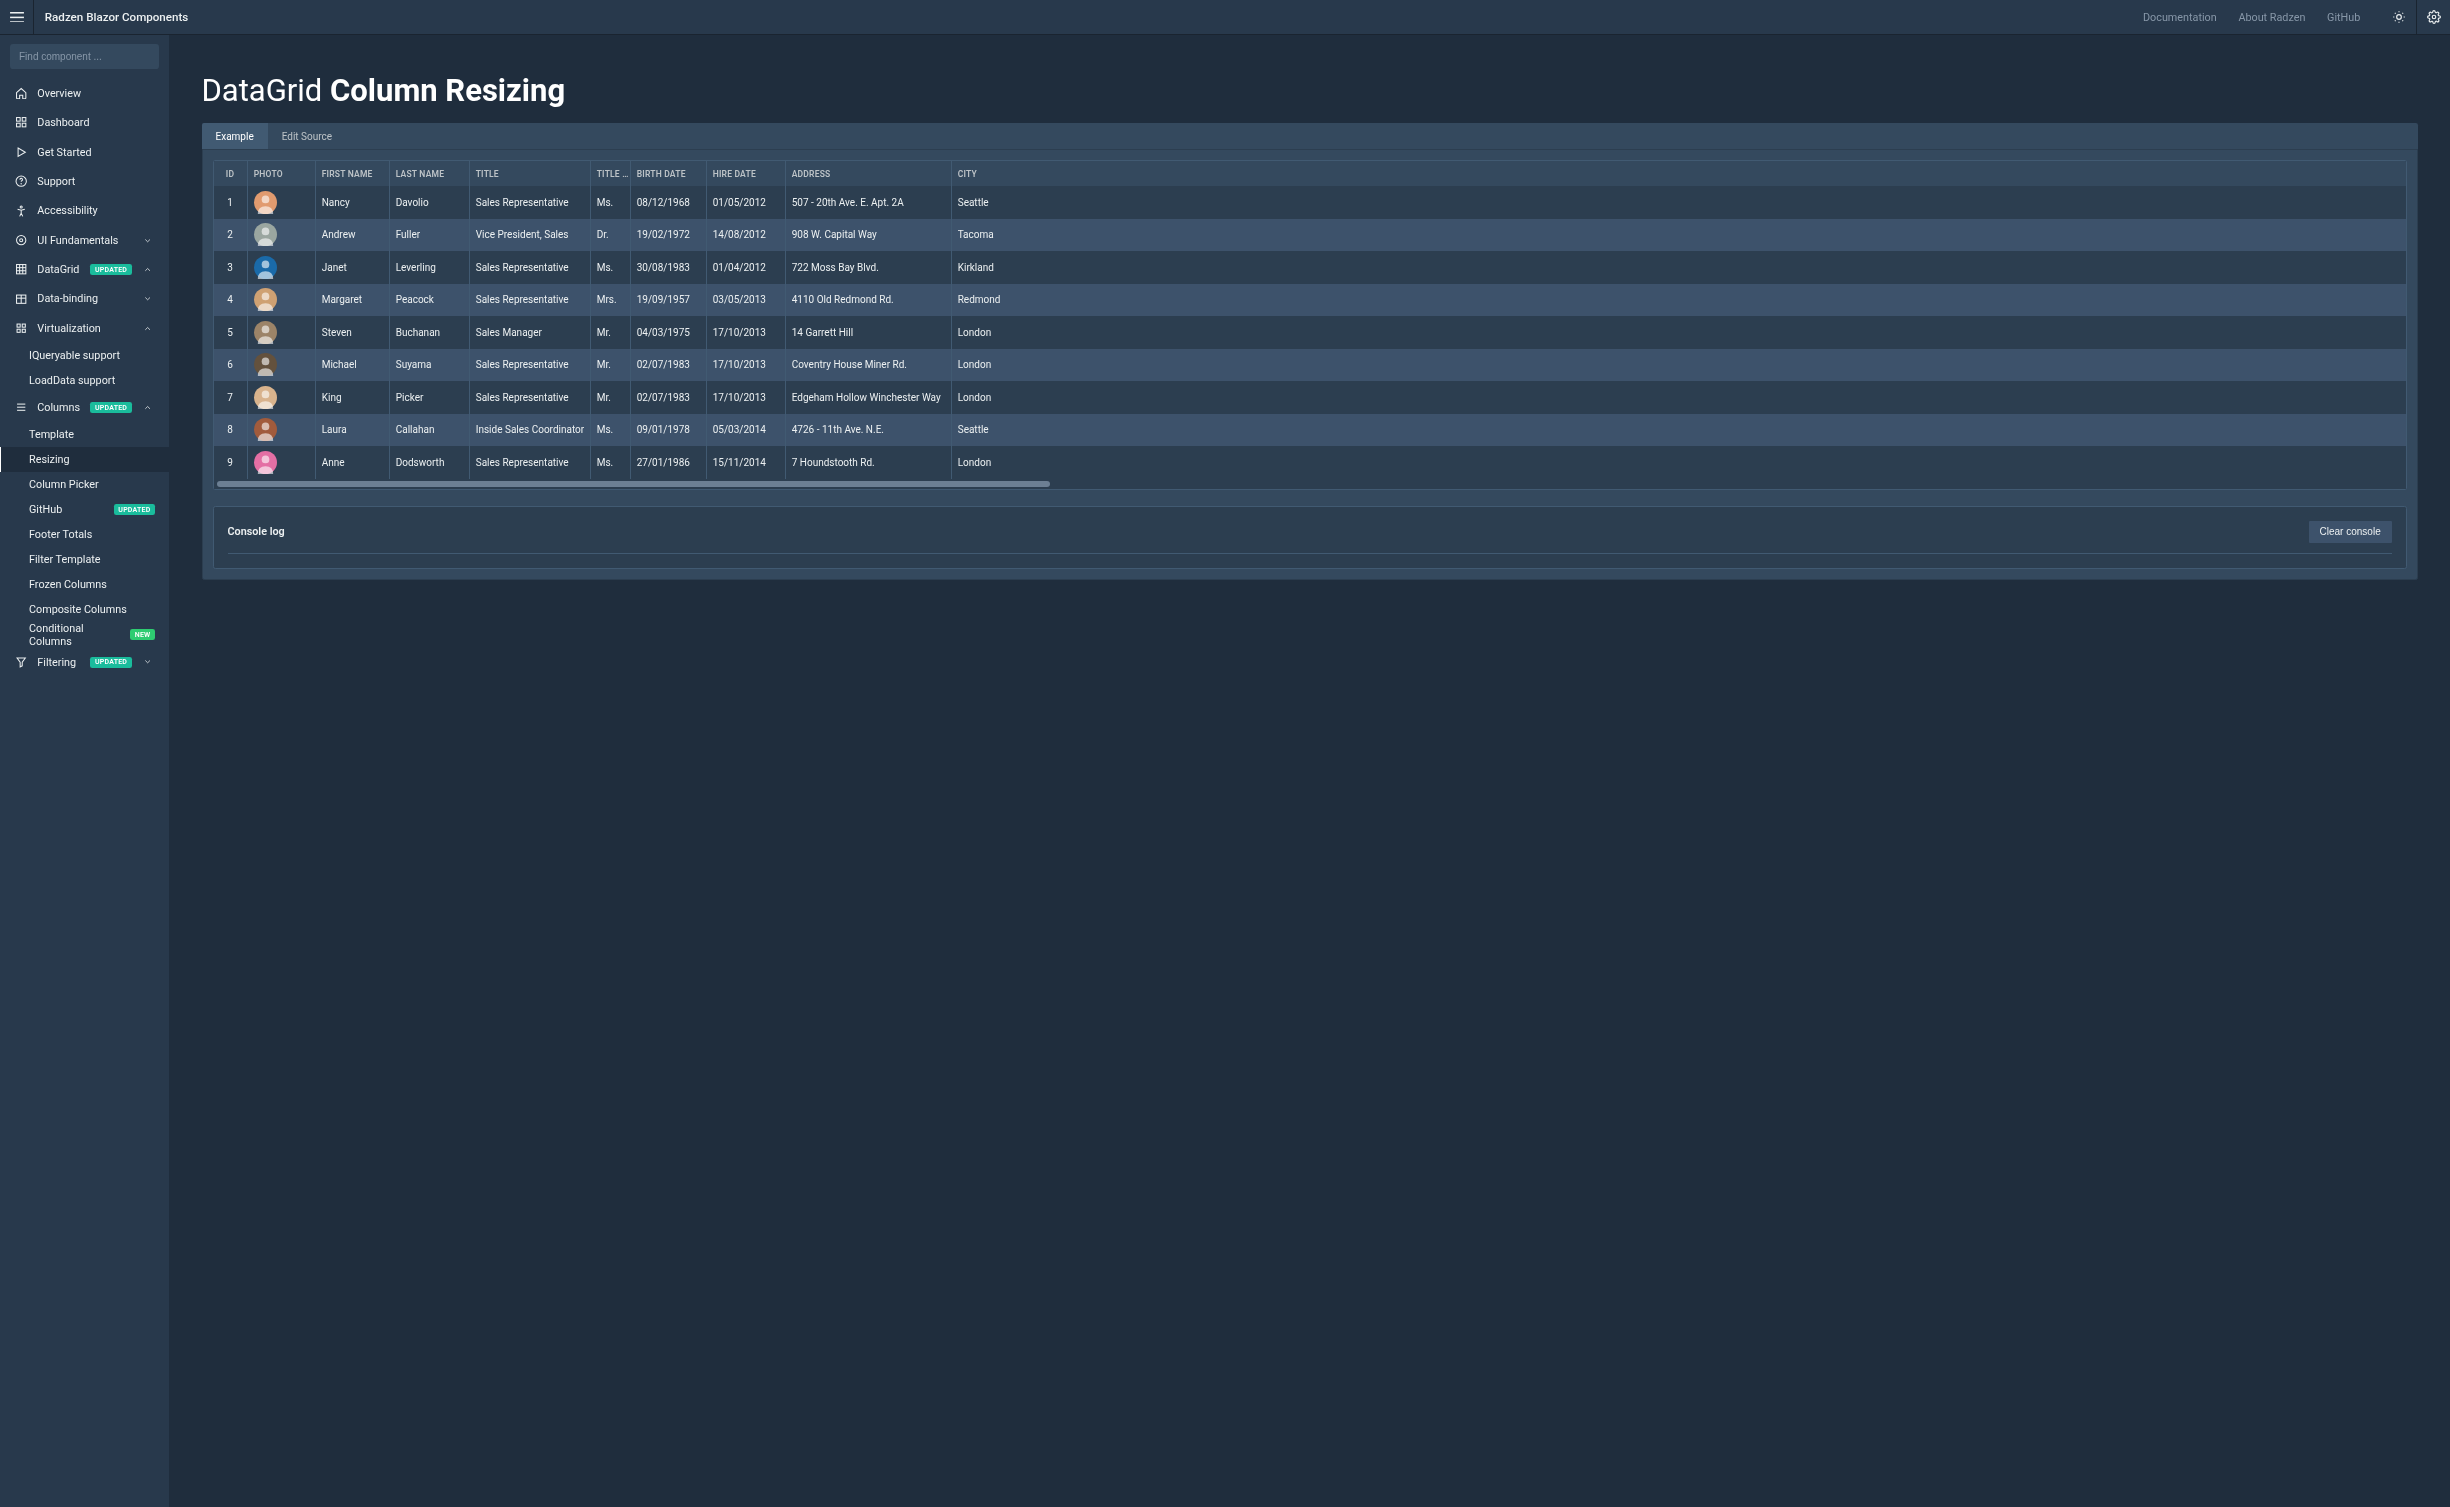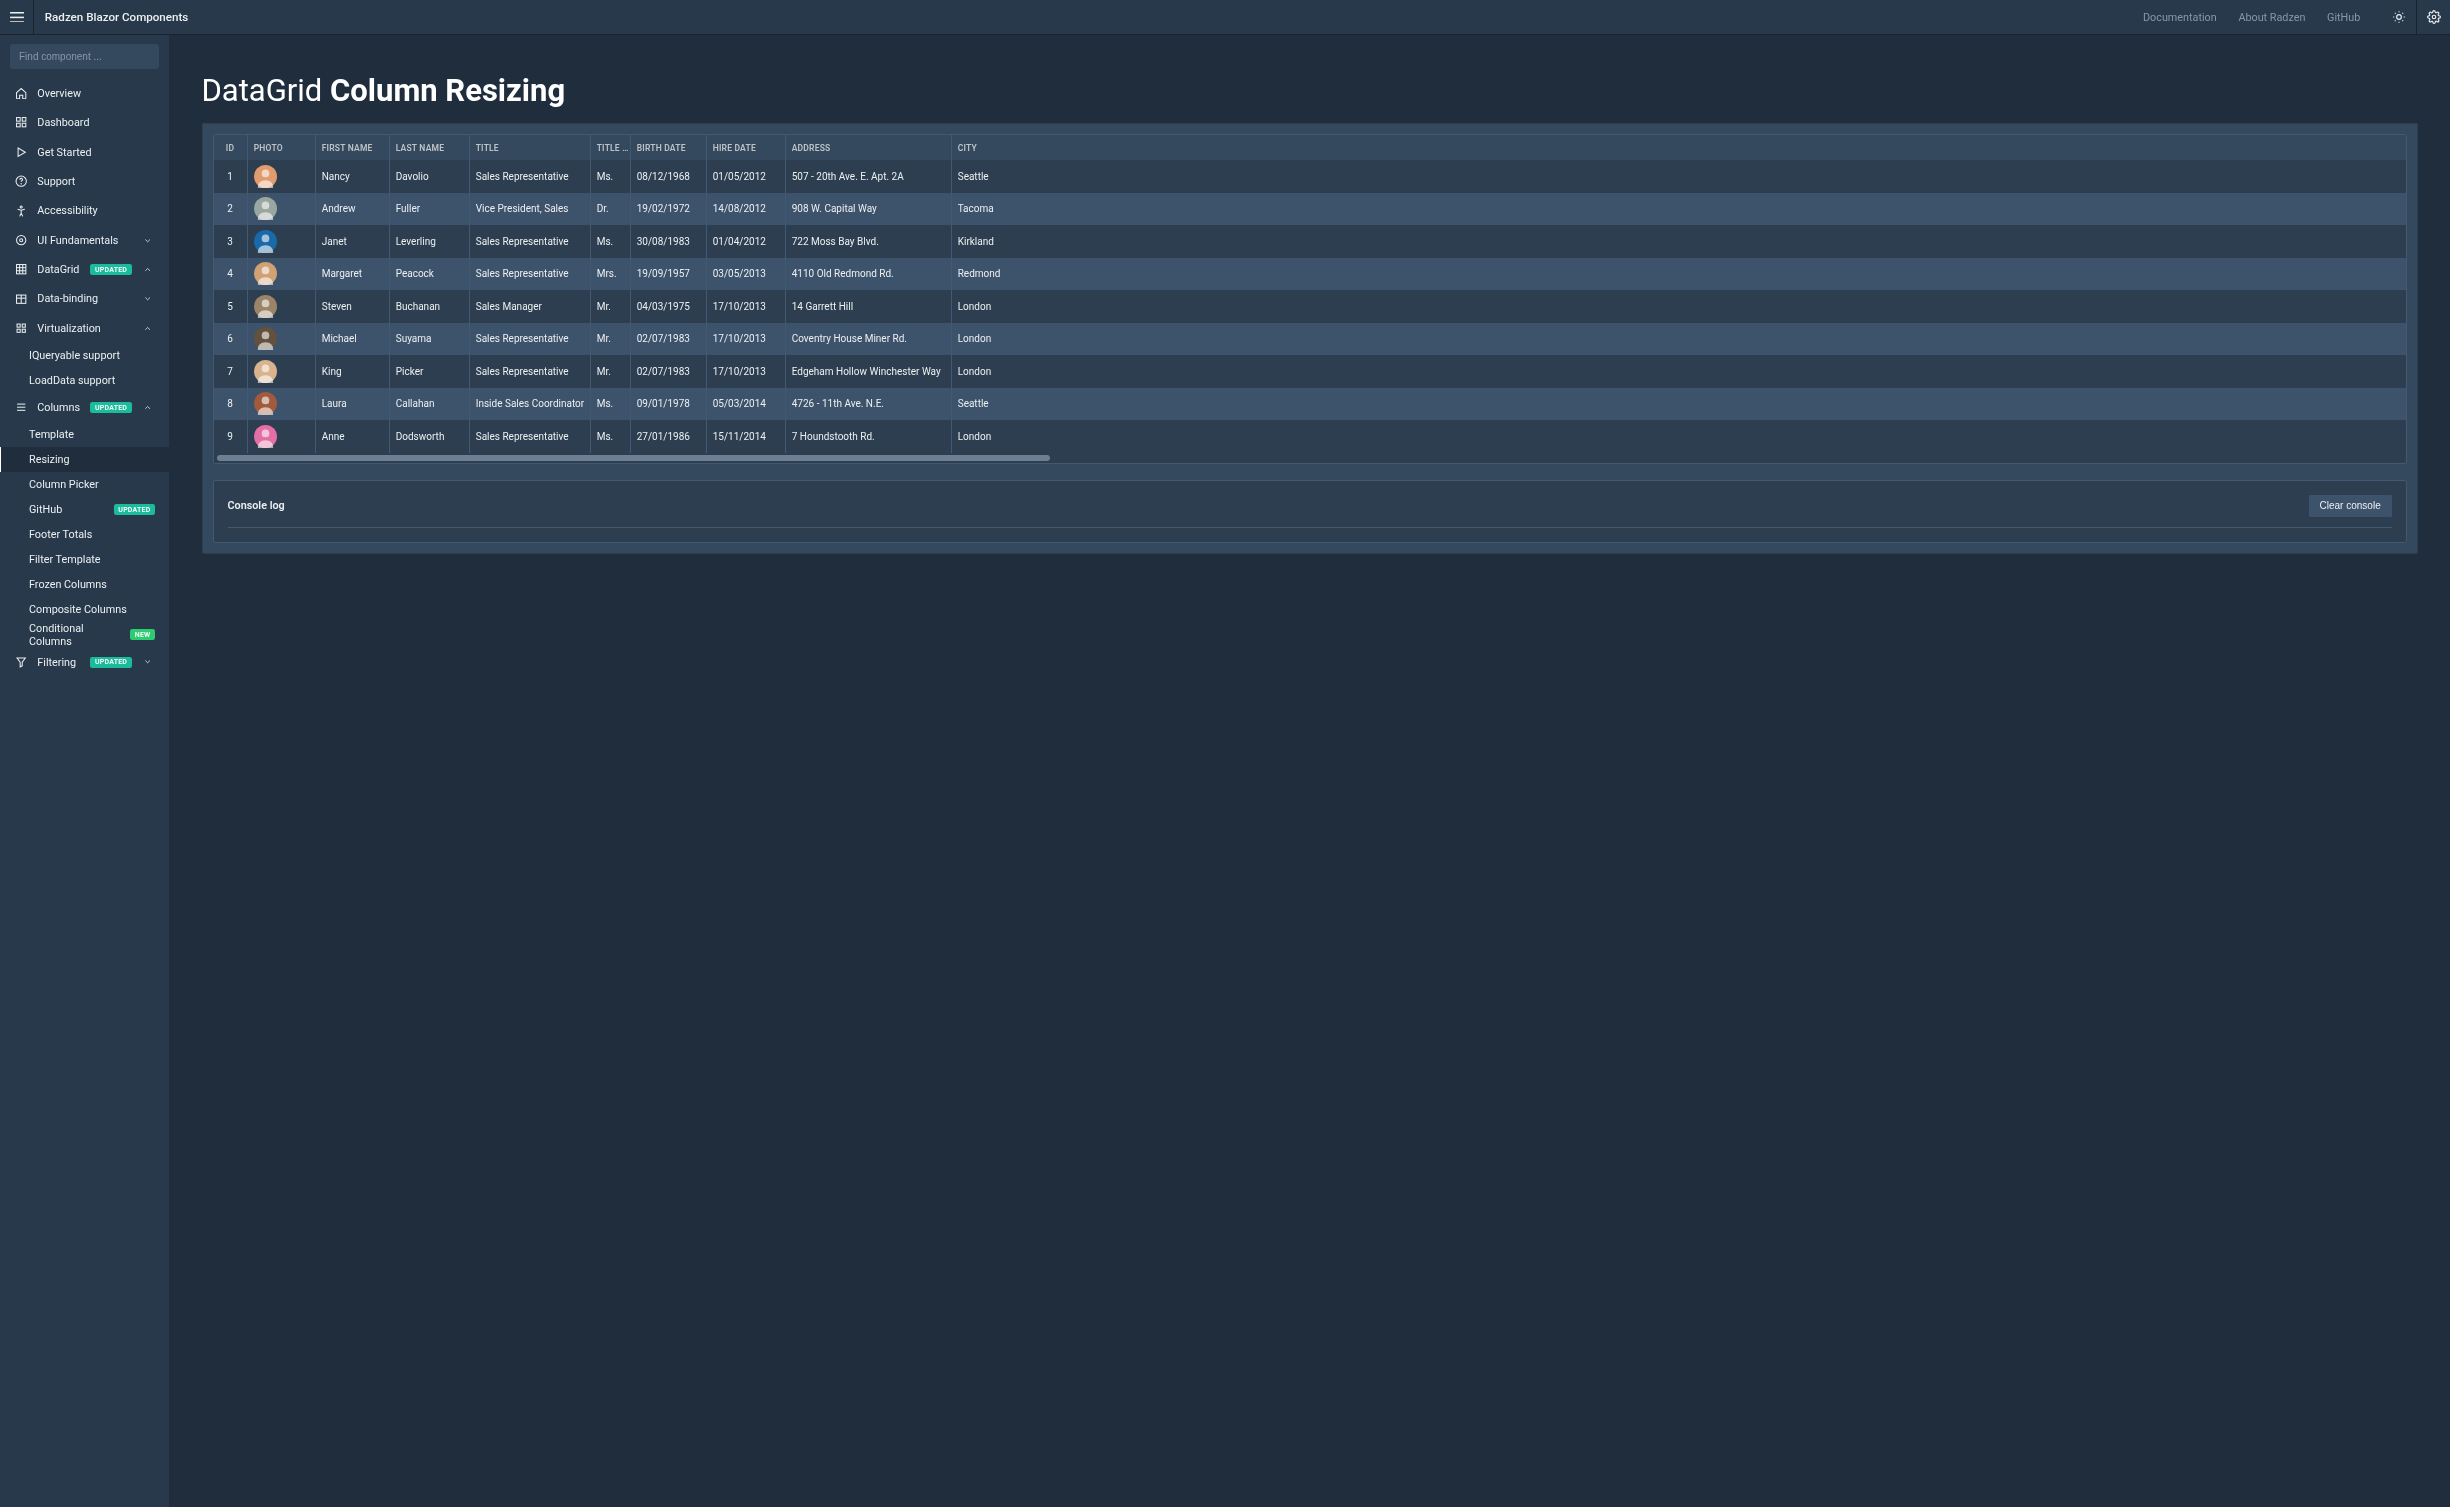--- a/index.html
+++ b/index.html
@@ -403,20 +403,24 @@
             </span>
           </div>
         </div>
     </div>
 
     <div class="main">
       <h1 class="page-title">
         <span class="thin">DataGrid </span><span>Column Resizing</span>
       </h1>
 
+      <div class="tabs" id="tabs">
+          <div class="tab active">Example</div>
+          <div class="tab">Edit Source</div>
+        </div>
 
       <div class="grid">
         <div class="grid-inner">
           <div class="grid-head" id="grid-head">
               <div class="gh col-id">ID</div>
               <div class="gh col-photo">PHOTO</div>
               <div class="gh col-fname">FIRST NAME</div>
               <div class="gh col-lname">LAST NAME</div>
               <div class="gh col-title">TITLE</div>
               <div class="gh col-toc">TITLE …</div>

